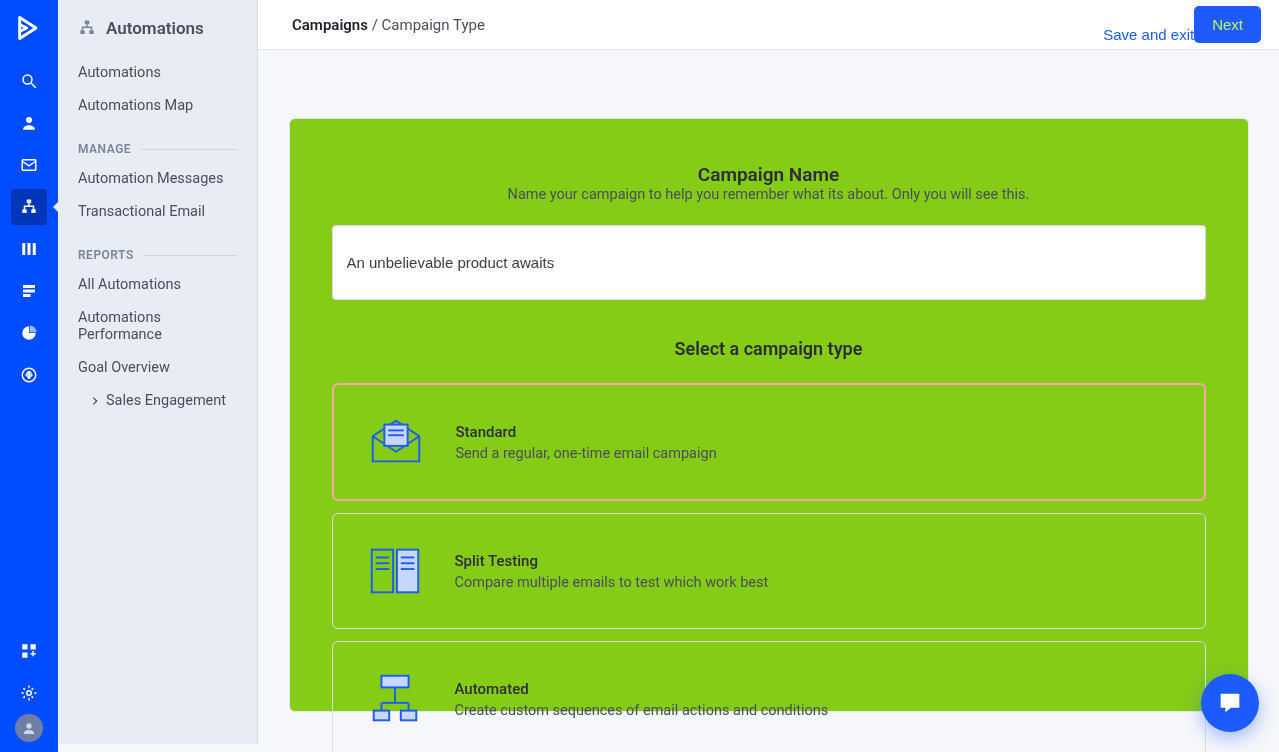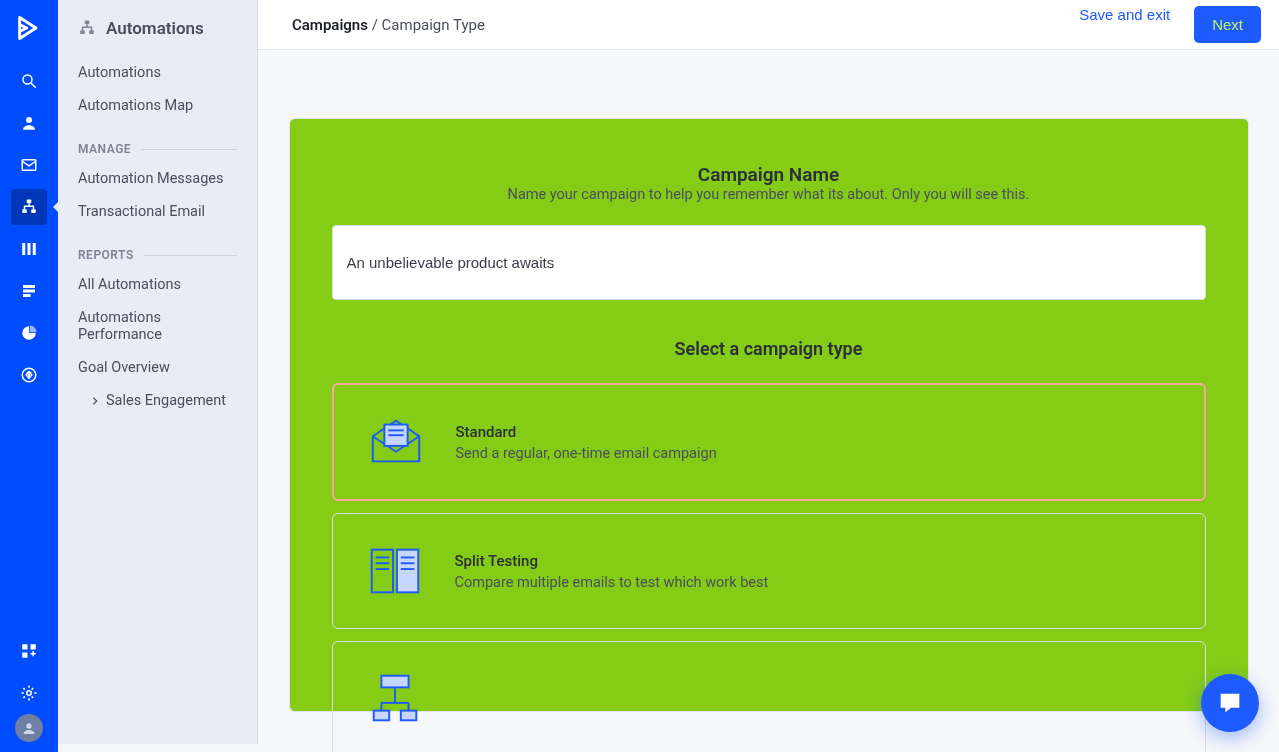--- a/index.html
+++ b/index.html
@@ -117,22 +117,21 @@
     padding: 0 18px 0 34px;
   }
   .breadcrumb {
     font-size: 15px;
     color: #4a4f5b;
   }
   .breadcrumb b { font-weight: 600; color: #1f2129; }
   .topbar .actions {
     margin-left: auto;
     display: flex;
-    align-items: flex-start;
-    gap: 24px;
+    align-items: flex-end;
   }
   .link-btn {
     color: #1e5bff;
     font-weight: 500;
     font-size: 15px;
     cursor: pointer;
     background: none;
     border: none;
   }
   .primary-btn {
@@ -413,20 +412,24 @@
         <svg width="62" height="62" viewBox="0 0 64 64" fill="none" stroke="#1e5bff" stroke-width="2">
           <rect x="18" y="8" width="28" height="12" fill="#c7d6ff"></rect>
           <line x1="32" y1="20" x2="32" y2="36"></line>
           <line x1="18" y1="36" x2="46" y2="36"></line>
           <line x1="18" y1="36" x2="18" y2="44"></line>
           <line x1="46" y1="36" x2="46" y2="44"></line>
           <rect x="10" y="44" width="16" height="10" fill="#c7d6ff"></rect>
           <rect x="38" y="44" width="16" height="10" fill="#c7d6ff"></rect>
         </svg>
       </div>
+      <div>
+        <div class="title">Automated</div>
+        <div class="desc">Create custom sequences of email actions and conditions</div>
+      </div>
     </div>
 
     <div class="type-option">
       
       
     </div>
 
   </div>
 </div>
 

